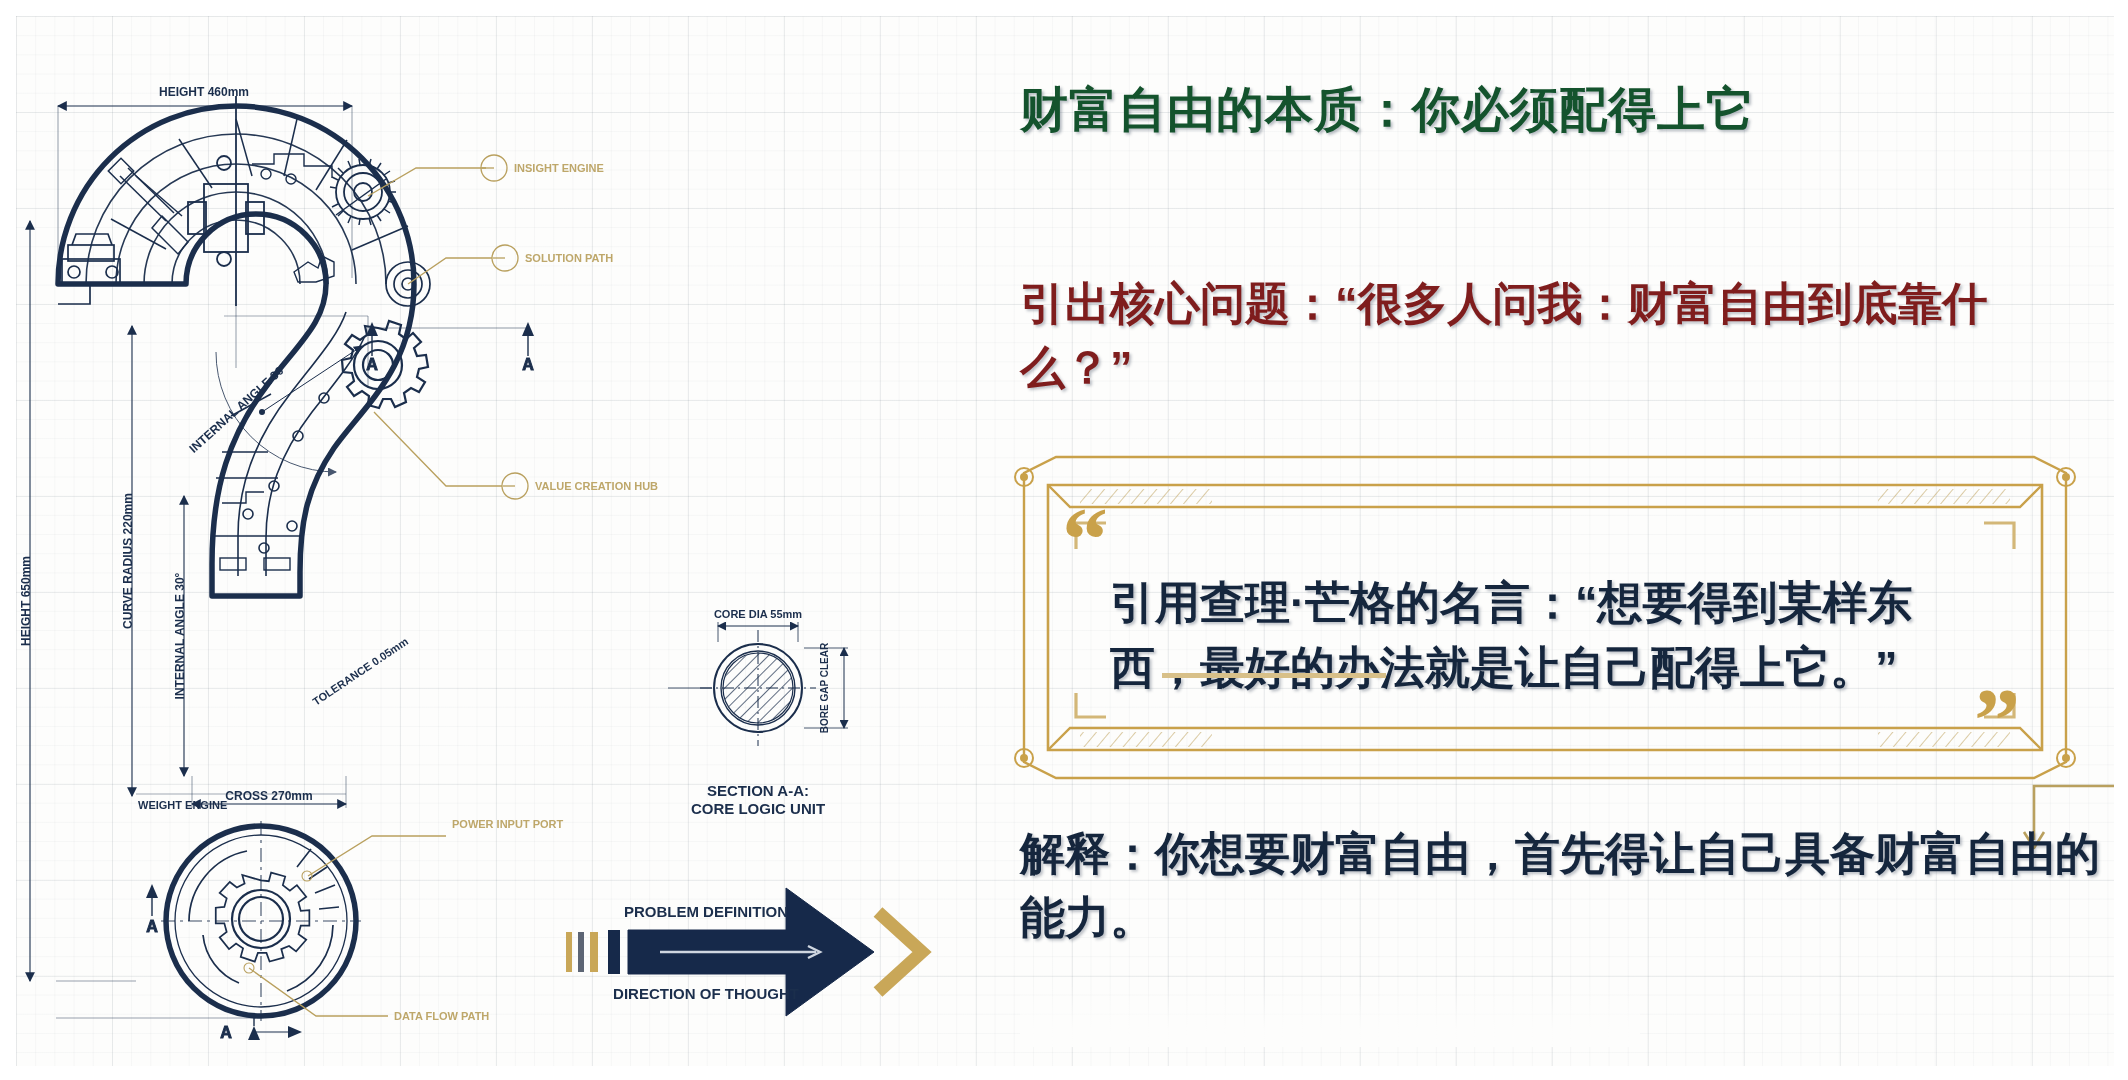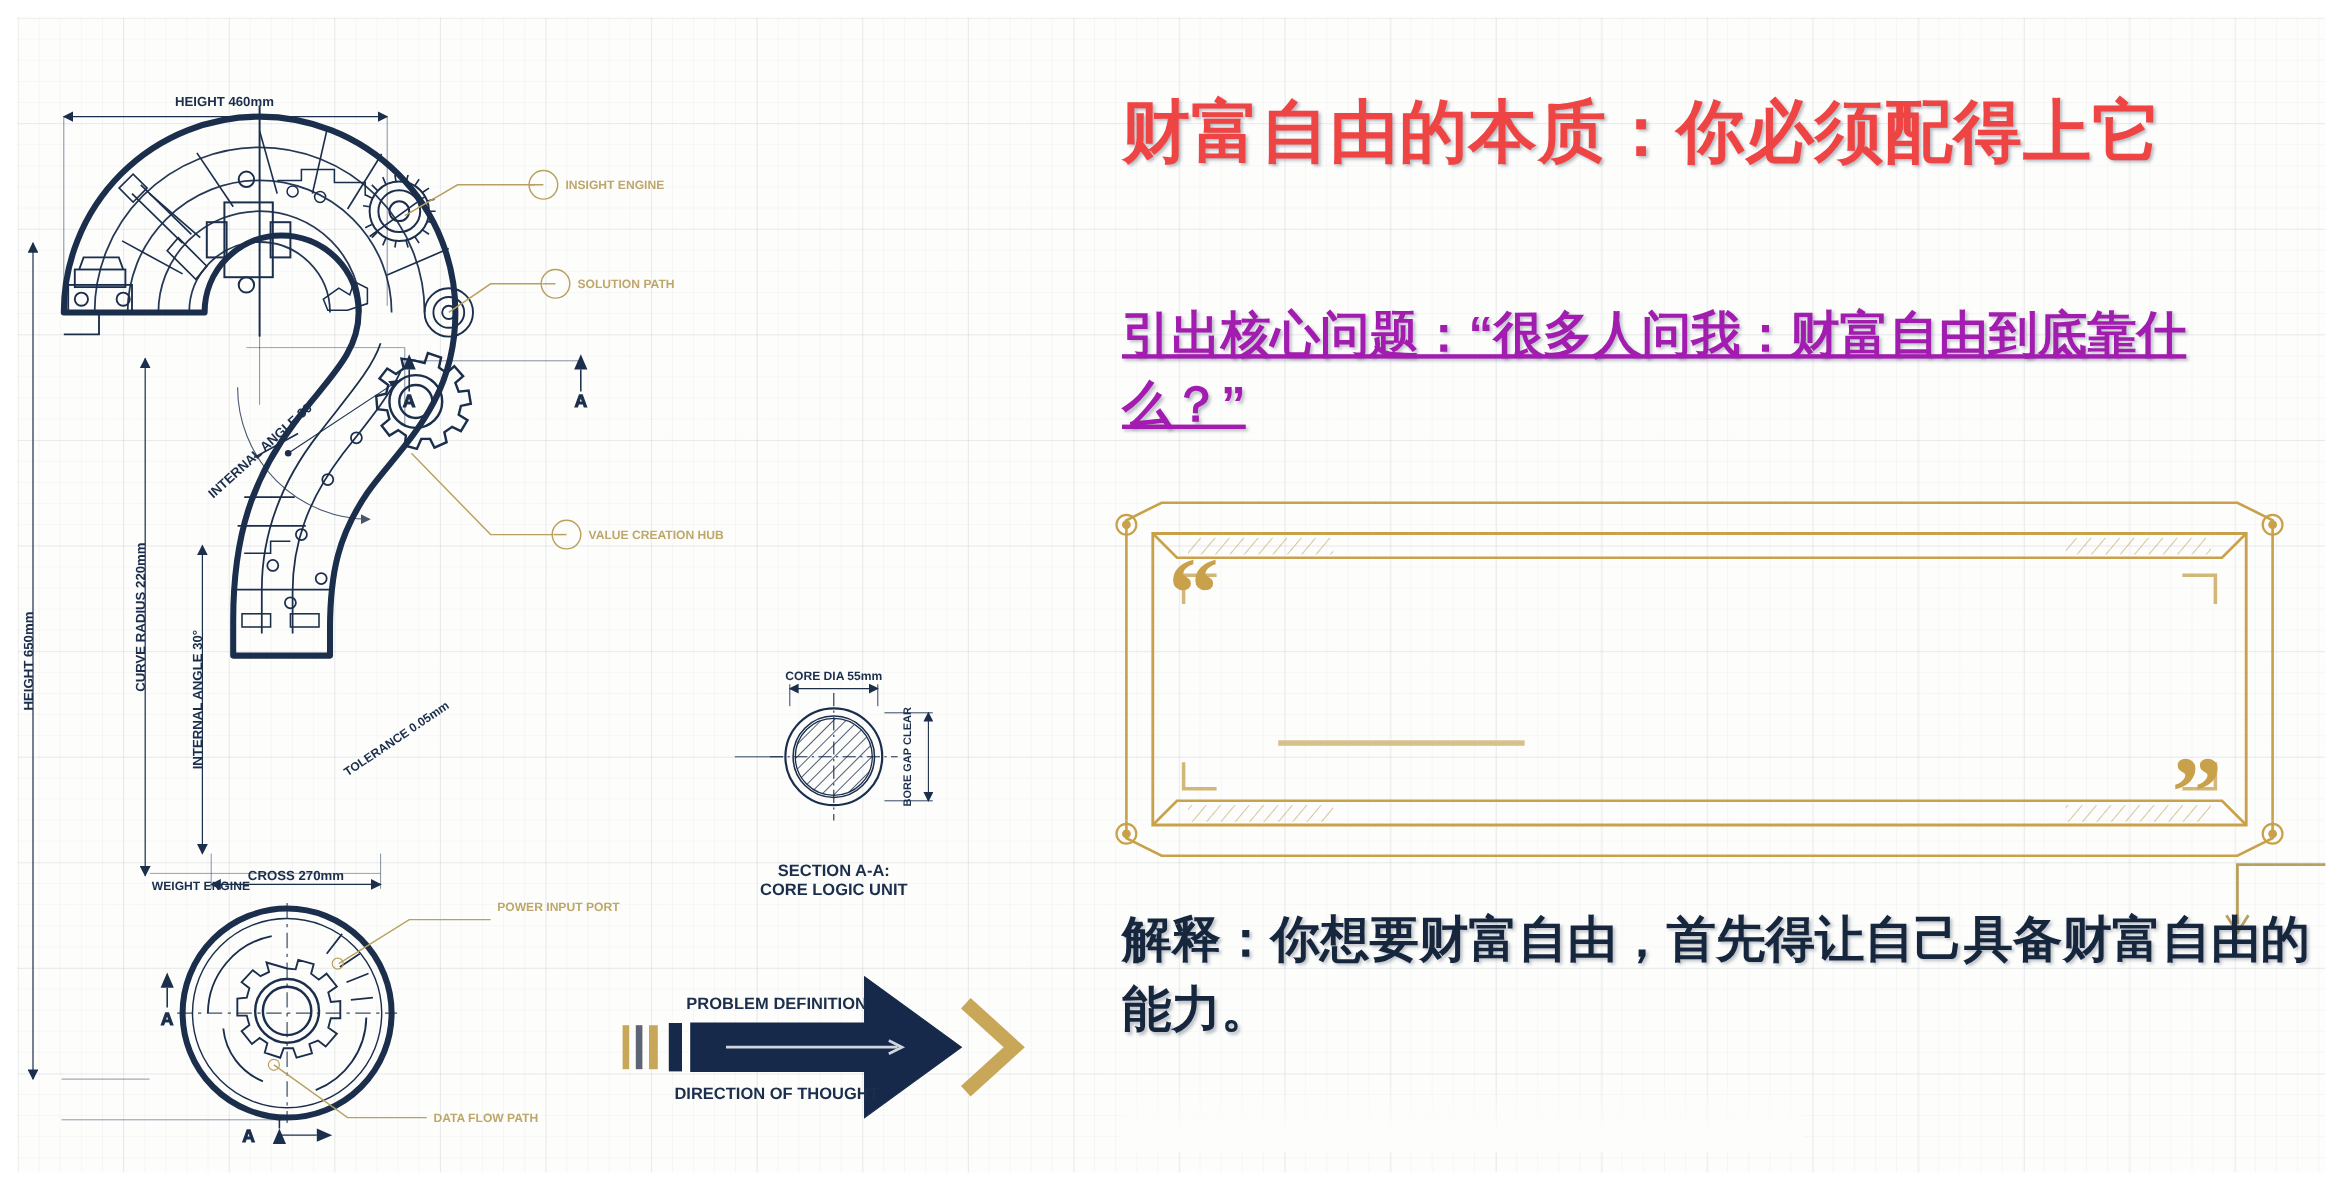--- a/index.html
+++ b/index.html
@@ -41,34 +41,33 @@
 
   
   #content {
     position:absolute; left:1020px; top:0px;
     width:1094px; height:1080px;
     z-index:20;
   }
   .title {
     position:absolute; left:0px; top:78px;
     width:1080px;
-    font-size:62px; font-weight:bold;
+    font-size:48px; font-weight:bold;
     letter-spacing:1px;
-    color:#ef4444;
+    color:#14532d;
     text-shadow: 2px 2px 3px rgba(20,35,60,0.30);
     white-space:nowrap;
   }
   .lead {
     position:absolute; left:0px; top:272px;
     width:1065px;
     font-size:45px; font-weight:bold;
     line-height:1.42;
-    color:#a21caf;
+    color:#7f1d1d;
     text-shadow: 2px 2px 3px rgba(20,35,60,0.28);
-    text-decoration: underline;
   }
 
   
   #quote-wrap {
     position:absolute; left:-18px; top:455px;
     width:1086px; height:325px;
   }
   #quote-wrap svg.deco { position:absolute; left:0; top:0; }
   .quote-text {
     position:absolute; left:108px; top:115px;
@@ -474,20 +473,21 @@
 
       <g fill="none" stroke="#d3b778" stroke-width="3.2">
         <path d="M74,94 L74,68 L104,68"></path>
         <path d="M1012,94 L1012,68 L982,68"></path>
         <path d="M74,238 L74,262 L104,262"></path>
         <path d="M1012,238 L1012,262 L982,262"></path>
       </g>
     </svg>
 
     <div class="bigquote-open">“</div>
+    <div class="quote-text">引用查理·芒格的名言：“想要得到某样东西，最好的办法就是让自己配得上它。”</div>
     <div class="underline-accent"></div>
     <div class="bigquote-close">”</div>
   </div>
 
   <svg id="connector" width="120" height="82" viewBox="0 0 120 82" xmlns="http://www.w3.org/2000/svg">
     <g fill="none" stroke="#b9a05e" stroke-width="2.6">
       <path d="M118,8 L34,8 L34,62"></path>
       <path d="M24,54 L34,70 L44,54" stroke-linejoin="round"></path>
     </g>
   </svg>

